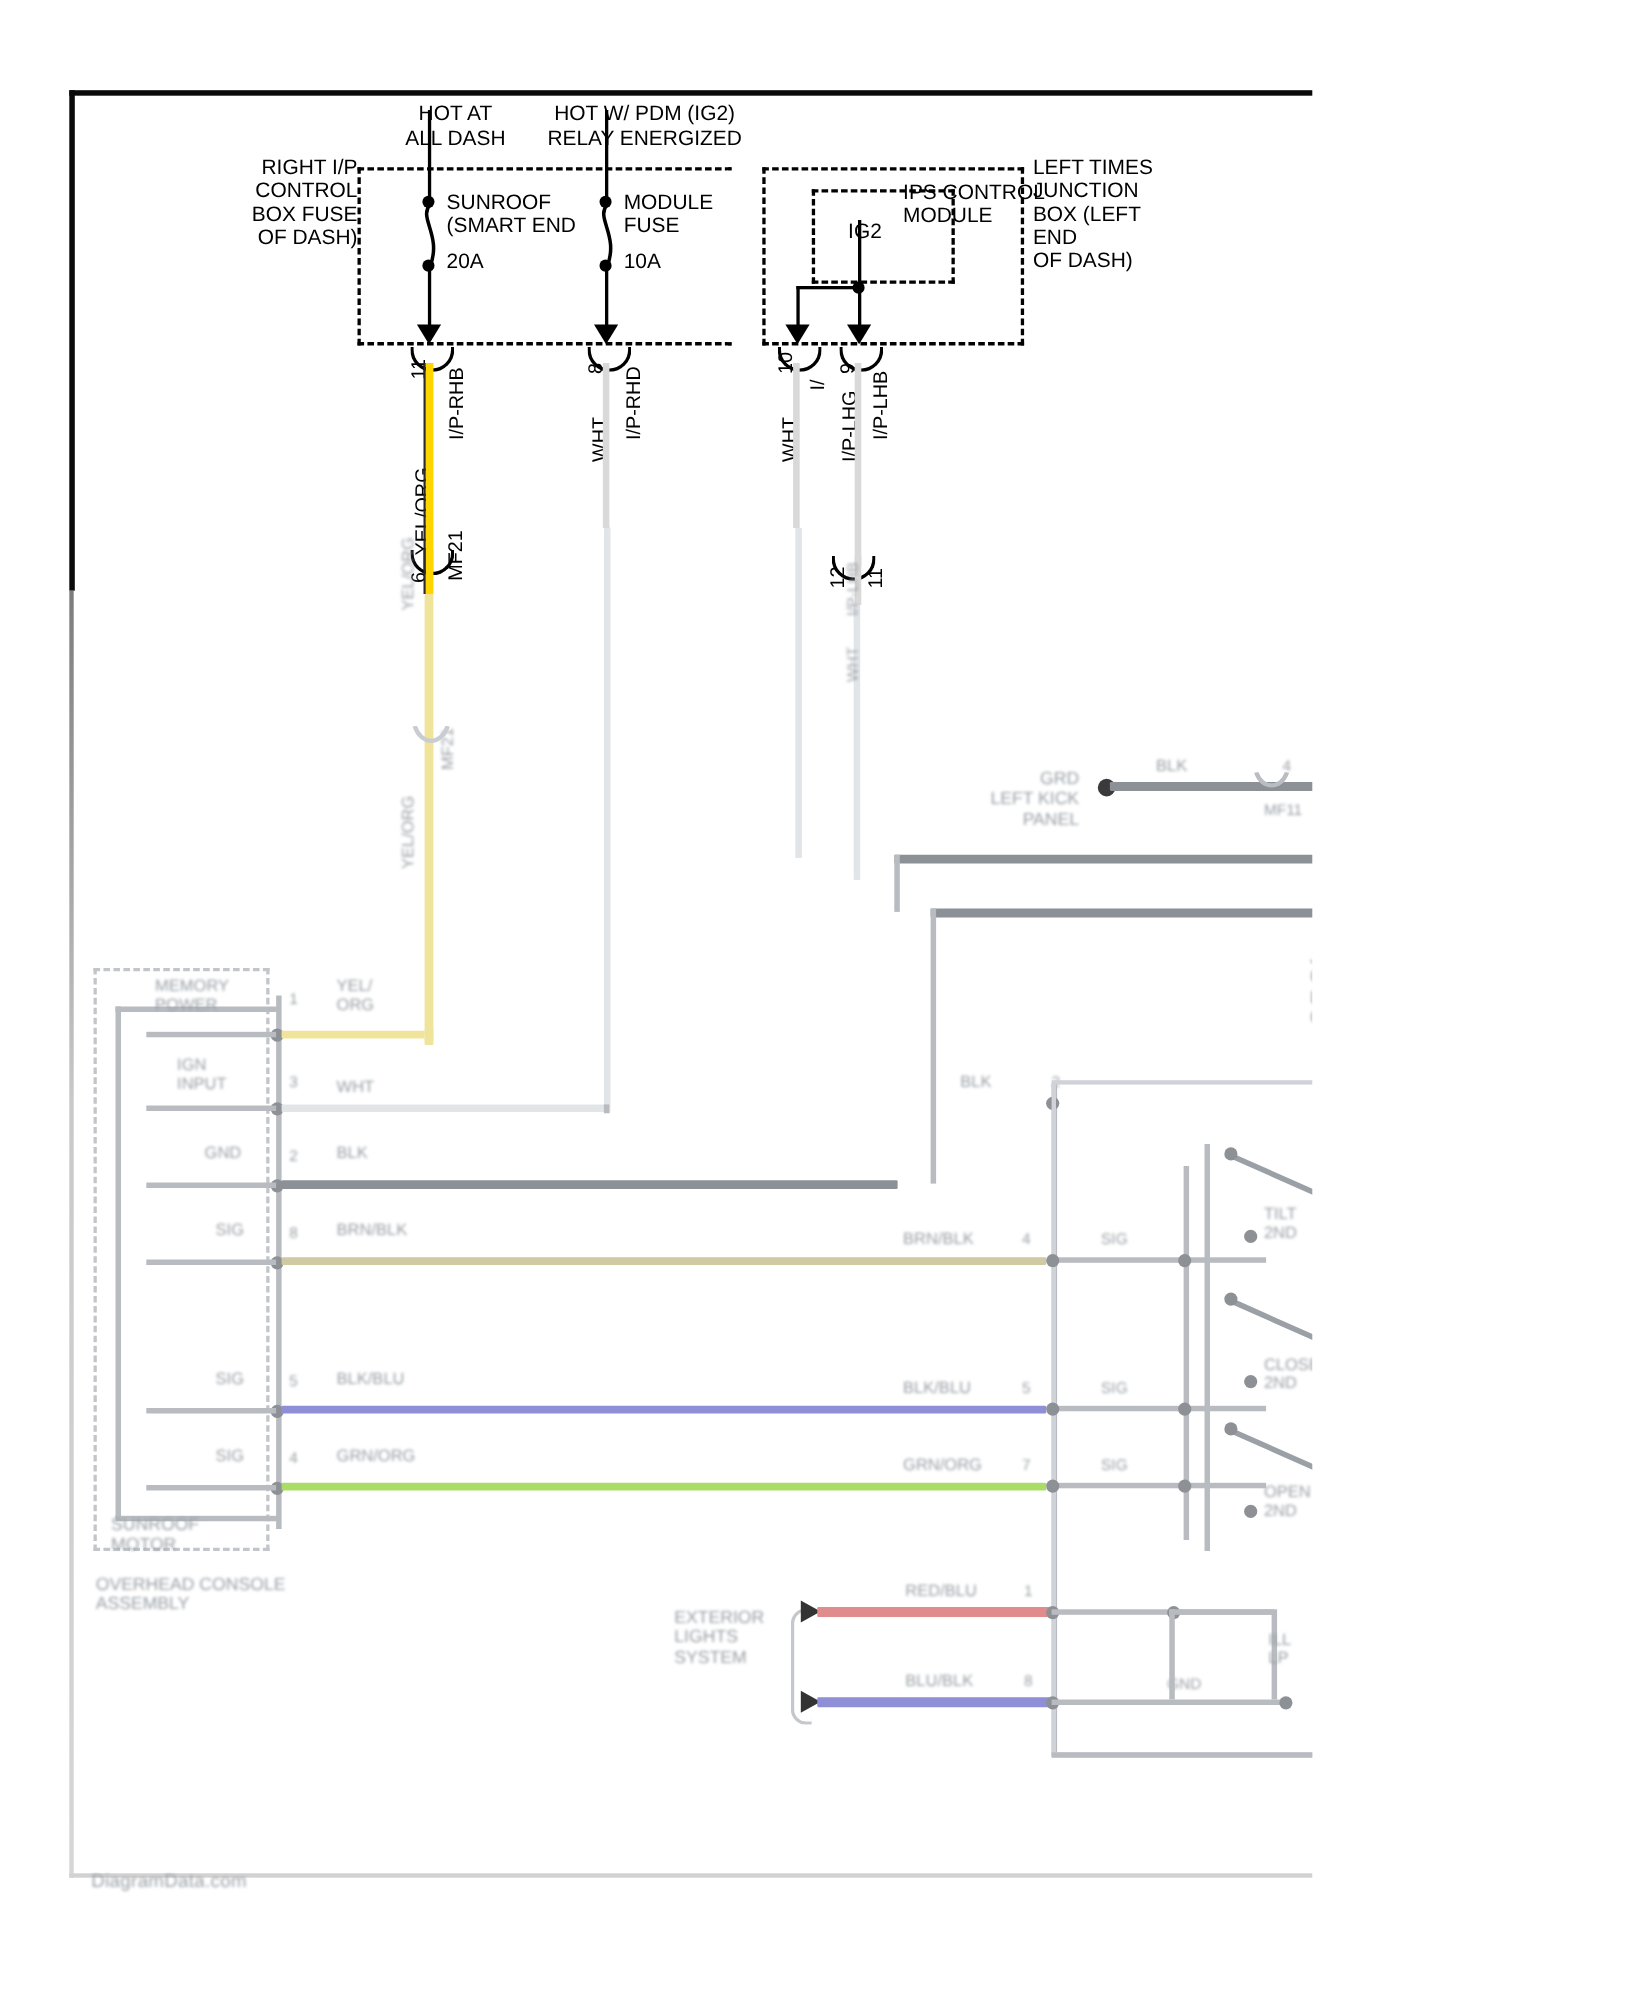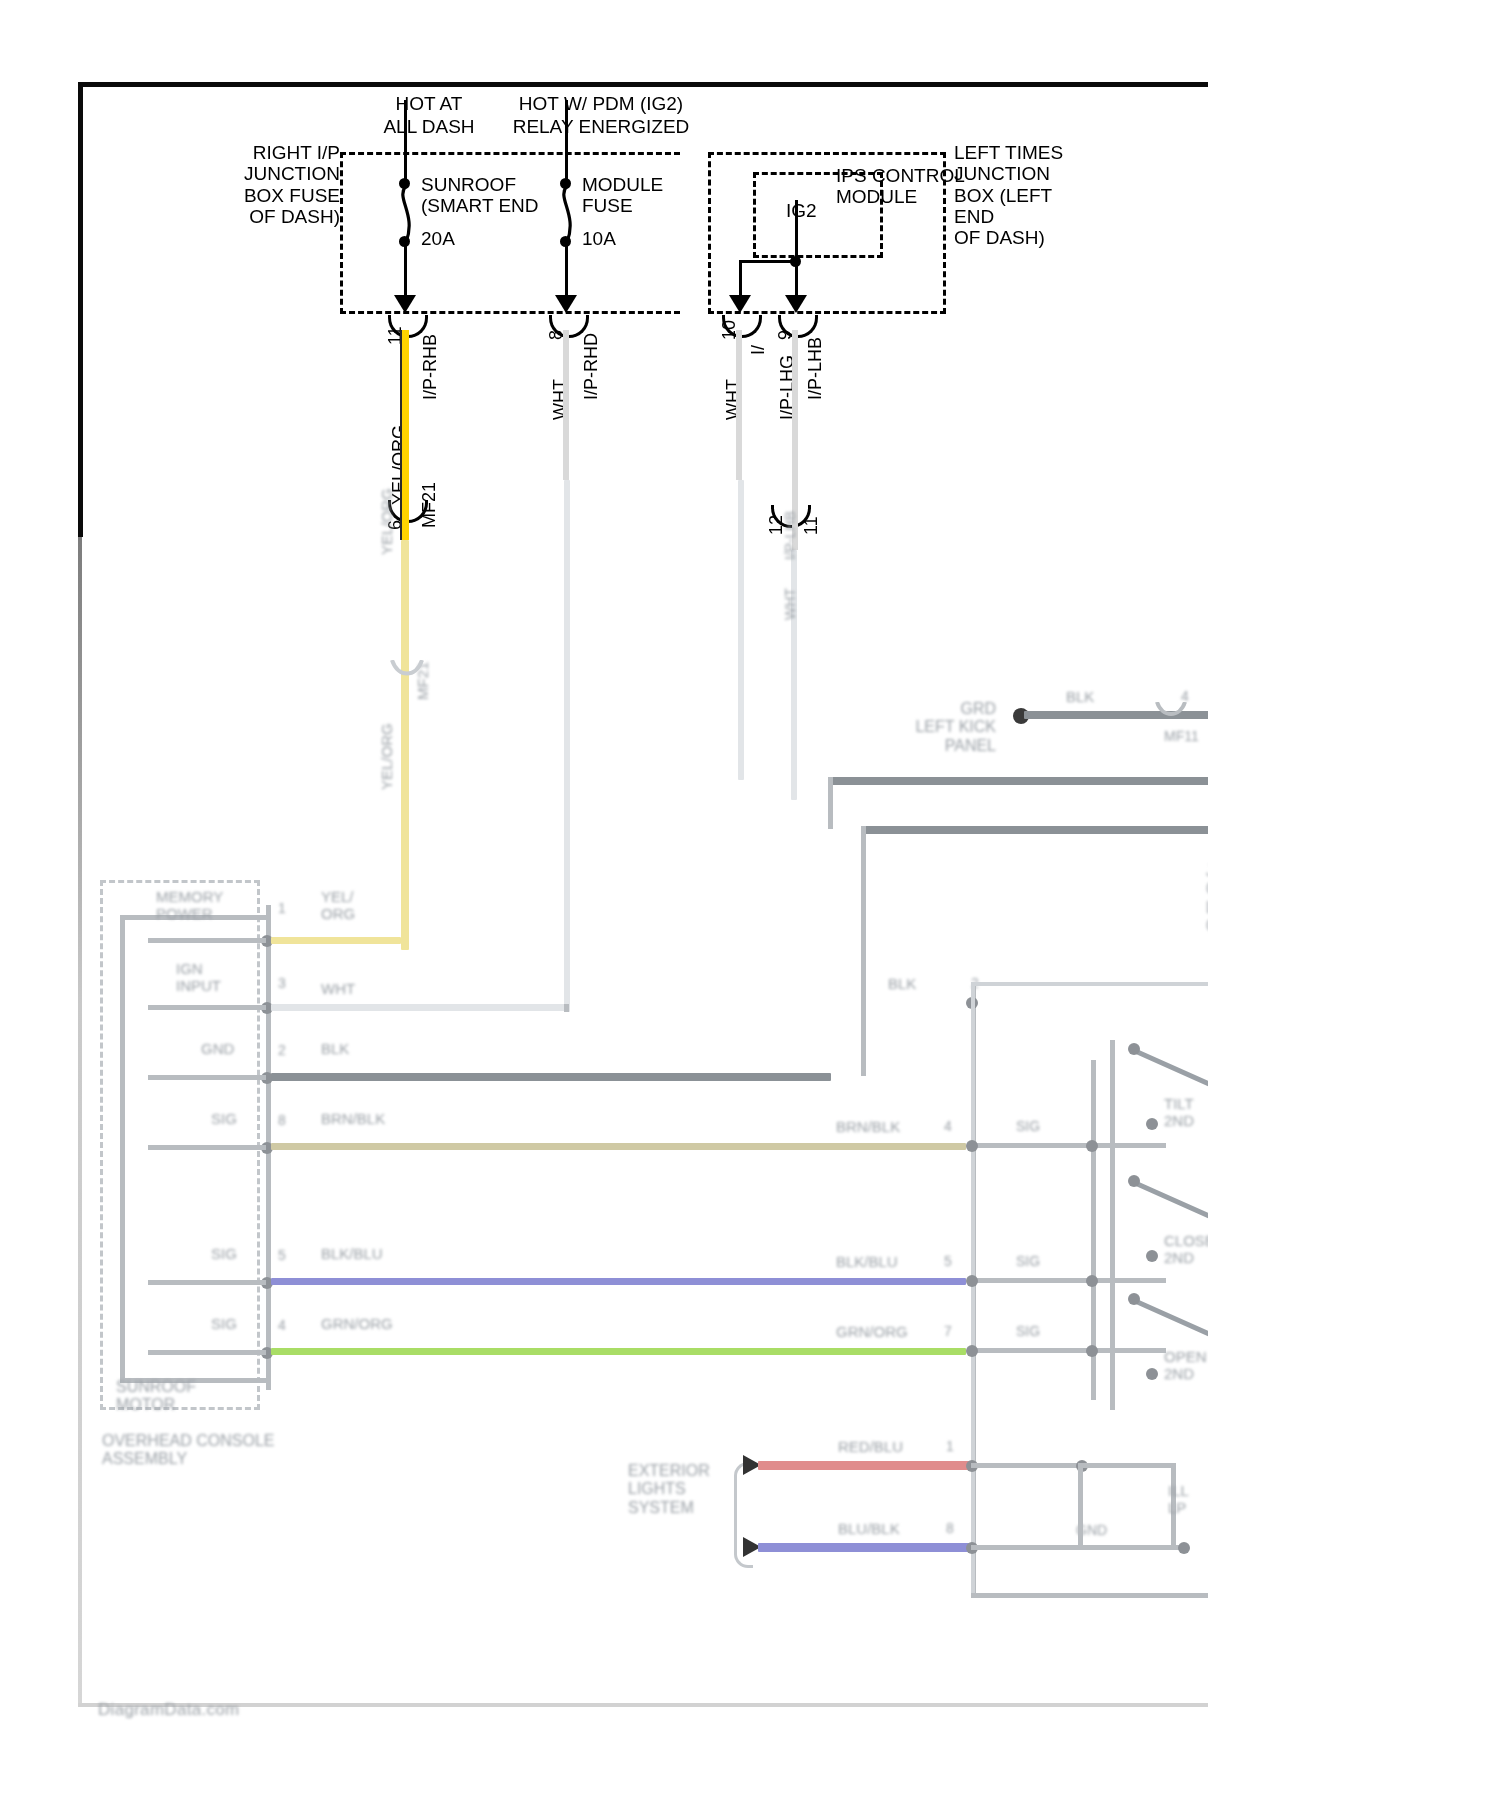--- a/index.html
+++ b/index.html
@@ -1,20 +1,20 @@
 <!DOCTYPE html>
 <html><head>
 <meta charset="utf-8">
 <style>
   html,body{margin:0;padding:0;background:#fff;}
   body{width:1500px;height:1814px;position:relative;
        font-family:"Liberation Sans","DejaVu Sans",sans-serif;
        -webkit-font-smoothing:antialiased;}
 
-  #sheet{position:absolute;left:16px;top:0;width:1192px;height:1814px;overflow:hidden;background:#fff;}
+  #sheet{position:absolute;left:1px;top:0;width:1192px;height:1814px;overflow:hidden;background:#fff;}
 
   
   .frame-top{position:absolute;left:62px;top:82px;width:1356px;height:5px;background:#0a0a0a;}
   .frame-left-dark{position:absolute;left:62px;top:82px;width:5px;height:455px;background:#0a0a0a;}
   .frame-right-dark{position:absolute;left:1413px;top:82px;width:5px;height:455px;background:#0a0a0a;}
   .frame-left-fade{position:absolute;left:62px;top:537px;width:4px;height:1170px;
        background:linear-gradient(180deg,#7c7c7c,#c9c9c9 40%,#d6d6d6);}
   .frame-right-fade{position:absolute;left:1414px;top:537px;width:4px;height:1170px;
        background:linear-gradient(180deg,#7c7c7c,#c9c9c9 40%,#d6d6d6);}
   .frame-bottom{position:absolute;left:62px;top:1703px;width:1356px;height:4px;background:#d2d2d2;}
@@ -82,21 +82,21 @@
   <div class="frame-right-fade"></div>
   <div class="frame-bottom"></div>
 
   <div class="txt t18" style="left:333px;top:93px;text-align:center;width:160px;">HOT AT</div>
   <div class="txt t18" style="left:333px;top:116px;text-align:center;width:160px;">ALL DASH</div>
 
   <div class="txt t18" style="left:485px;top:93px;text-align:center;width:200px;">HOT W/ PDM (IG2)</div>
   <div class="txt t18" style="left:485px;top:116px;text-align:center;width:200px;">RELAY ENERGIZED</div>
 
   <div class="txt t18" style="left:214px;top:142px;text-align:right;width:110px;">RIGHT I/P
-JUNCTION
+CONTROL
 BOX FUSE
 OF DASH)</div>
 
   <div class="txt t18" style="left:938px;top:142px;width:140px;">LEFT TIMES
 JUNCTION
 BOX (LEFT
 END
 OF DASH)</div>
 
   <div class="dash" style="left:324px;top:152px;width:340px;height:162px;"></div>

